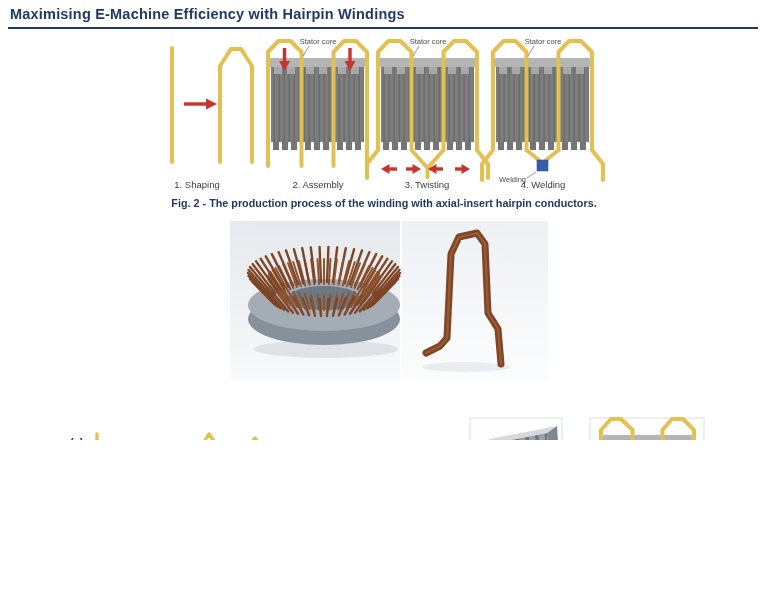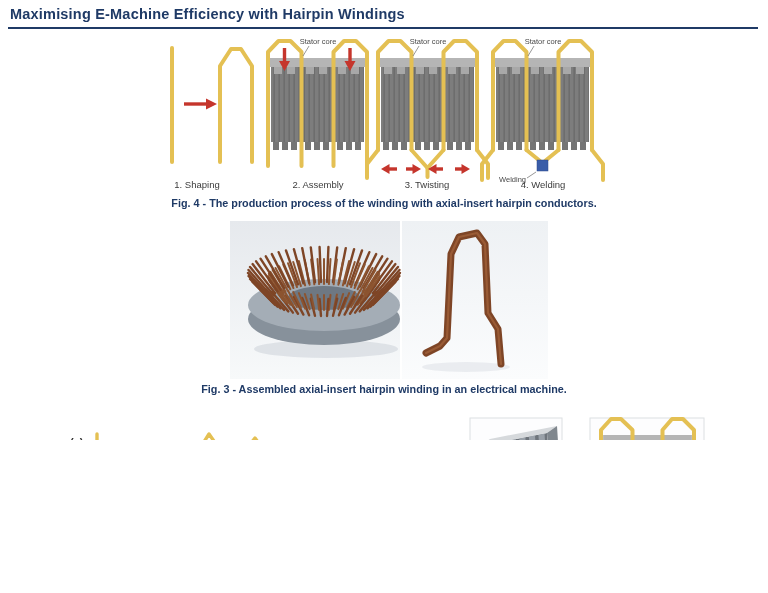--- a/index.html
+++ b/index.html
@@ -145,21 +145,21 @@
       <path class="wire wire4" d="M592,114 L603,128 L603,144"></path>
       <rect x="537" y="124" width="11" height="11" style="fill:var(--weld)" stroke="#2c4a8c" stroke-width="0.5"></rect>
       <text class="ann" x="526" y="146" text-anchor="end">Welding</text>
       <line class="annline" x1="527" y1="142" x2="536" y2="136"></line>
       <text class="ann" x="543" y="8" text-anchor="middle">Stator core</text>
       <line class="annline" x1="534" y1="10" x2="528" y2="20"></line>
       <text class="step" x="543" y="152" text-anchor="middle">4. Welding</text>
     </g>
   </svg>
 
-  <div class="cap" style="top:197px">Fig. 4 - The production process of the winding with axial-insert hairpin conductors.</div>
+  <div class="cap" style="top:197px">Fig. 2 - The production process of the winding with axial-insert hairpin conductors.</div>
 
   <svg class="fig-svg" style="left:230px;top:221px" width="318" height="158" viewBox="0 0 318 158">
     <rect x="0" y="0" width="170" height="158" fill="url(#bgL)"></rect>
     <rect x="172" y="0" width="146" height="158" fill="url(#bgR)"></rect>
 
     <g>
       <ellipse cx="96" cy="128" rx="72" ry="9" fill="#ccd2d8" opacity="0.55"></ellipse>
       <ellipse cx="94" cy="98" rx="76" ry="26" fill="#87919b"></ellipse>
       <ellipse cx="94" cy="84" rx="76" ry="26" fill="#a4adb6"></ellipse>
       <ellipse cx="94" cy="77" rx="36" ry="12" fill="#6e7883"></ellipse>
@@ -275,21 +275,20 @@
         </g>
     </g>
 
     <g>
       <ellipse cx="236" cy="146" rx="44" ry="5" fill="#dfe3e7" opacity="0.6"></ellipse>
       <path class="copper" d="M196,132 L210,125 L217,117 L221,33 L229,16 L247,12 L255,23 L258,92 L268,108 L271,143"></path>
       <path class="copperhi" d="M196,132 L210,125 L217,117 L221,33 L229,16 L247,12 L255,23 L258,92 L268,108 L271,143"></path>
     </g>
   </svg>
 
-  <div class="cap" style="top:383px">Fig. 3 - Assembled axial-insert hairpin winding in an electrical machine.</div>
 
   <svg class="fig-svg" style="top:410px" width="768" height="143" viewBox="0 0 768 143">
 
     <g>
       <text class="lblab" x="70" y="36">(a)</text>
       <line class="wire" x1="97" y1="24" x2="97" y2="114"></line>
       <g>
         <line class="redl" x1="122" y1="66" x2="163" y2="66"></line>
         <polygon class="redf" points="163,60 163,72 175,66"></polygon>
       </g>

